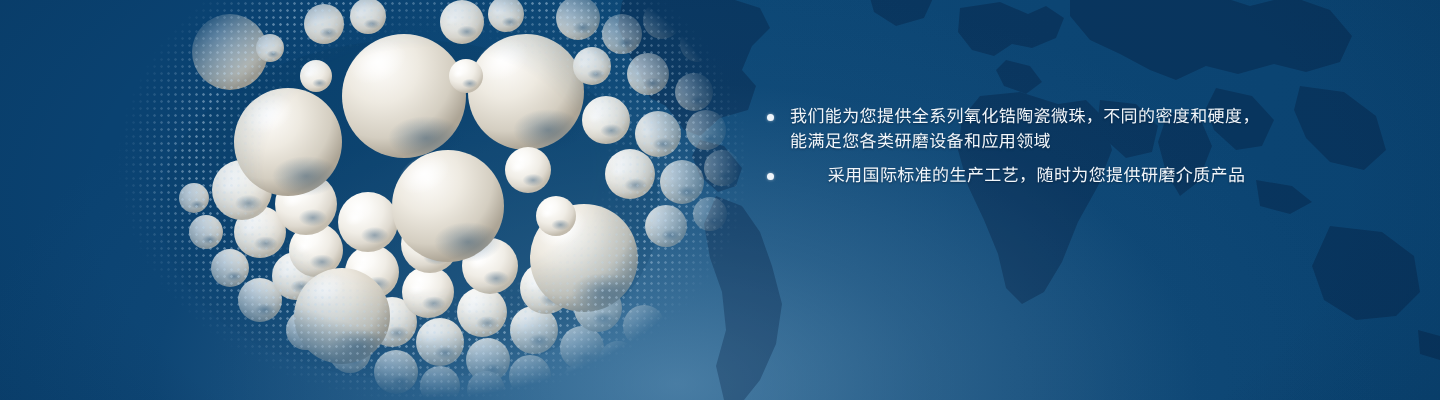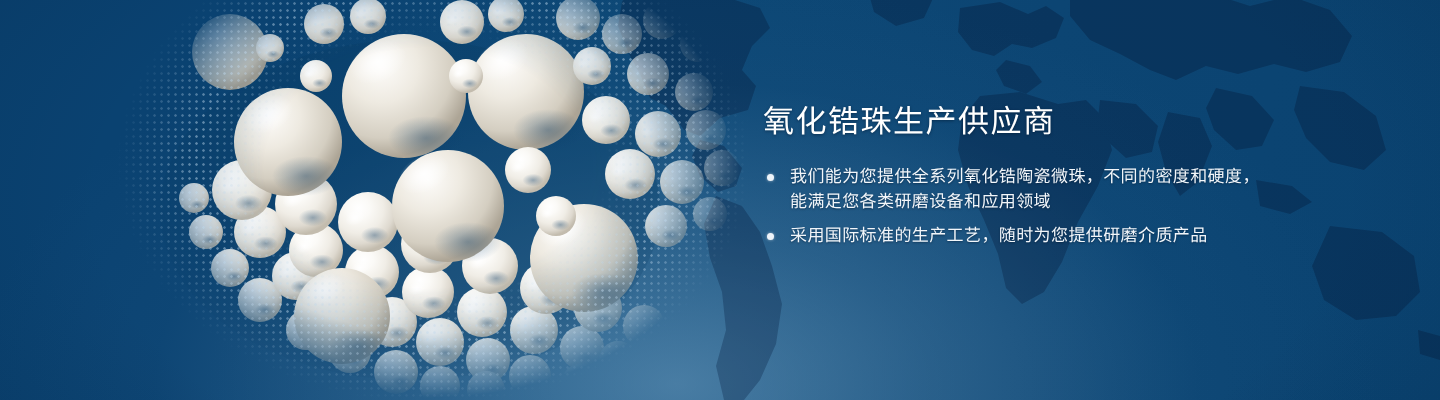--- a/index.html
+++ b/index.html
@@ -110,21 +110,21 @@
     position: relative;
     padding-left: 27px;
     margin-bottom: 9px;
     font-size: 17px;
     line-height: 25px;
     letter-spacing: 0.4px;
     color: #f2f6fa;
     text-shadow: 0 1px 2px rgba(0,22,44,0.5);
     font-family: Liberation Mono, monospace;
   }
-  .bullet:last-child { margin-bottom: 0; }
+  .bullet:last-child { margin-bottom: 0; text-align: center; }
   .bullet-dot {
     position: absolute;
     left: 4px;
     top: 9px;
     width: 7px;
     height: 7px;
     border-radius: 50%;
     background: #eef4fa;
     box-shadow: 0 0 3px rgba(255,255,255,0.55);
   }
@@ -323,21 +323,20 @@
         </g>
       </svg>
     </div>
   </div>
 
   <div class="halftone"></div>
 
   <div class="bg-vignette"></div>
 
   <div class="copy">
-    <h1 class="headline">氧化锆珠生产供应商</h1>
 
     <ul class="bullets">
       <li class="bullet">
         <span class="bullet-dot"></span>
         <span class="bullet-text">我们能为您提供全系列氧化锆陶瓷微珠，不同的密度和硬度，</span>
         <span class="bullet-line2">能满足您各类研磨设备和应用领域</span>
       </li>
       <li class="bullet">
         <span class="bullet-dot"></span>
         <span class="bullet-text">采用国际标准的生产工艺，随时为您提供研磨介质产品</span>

